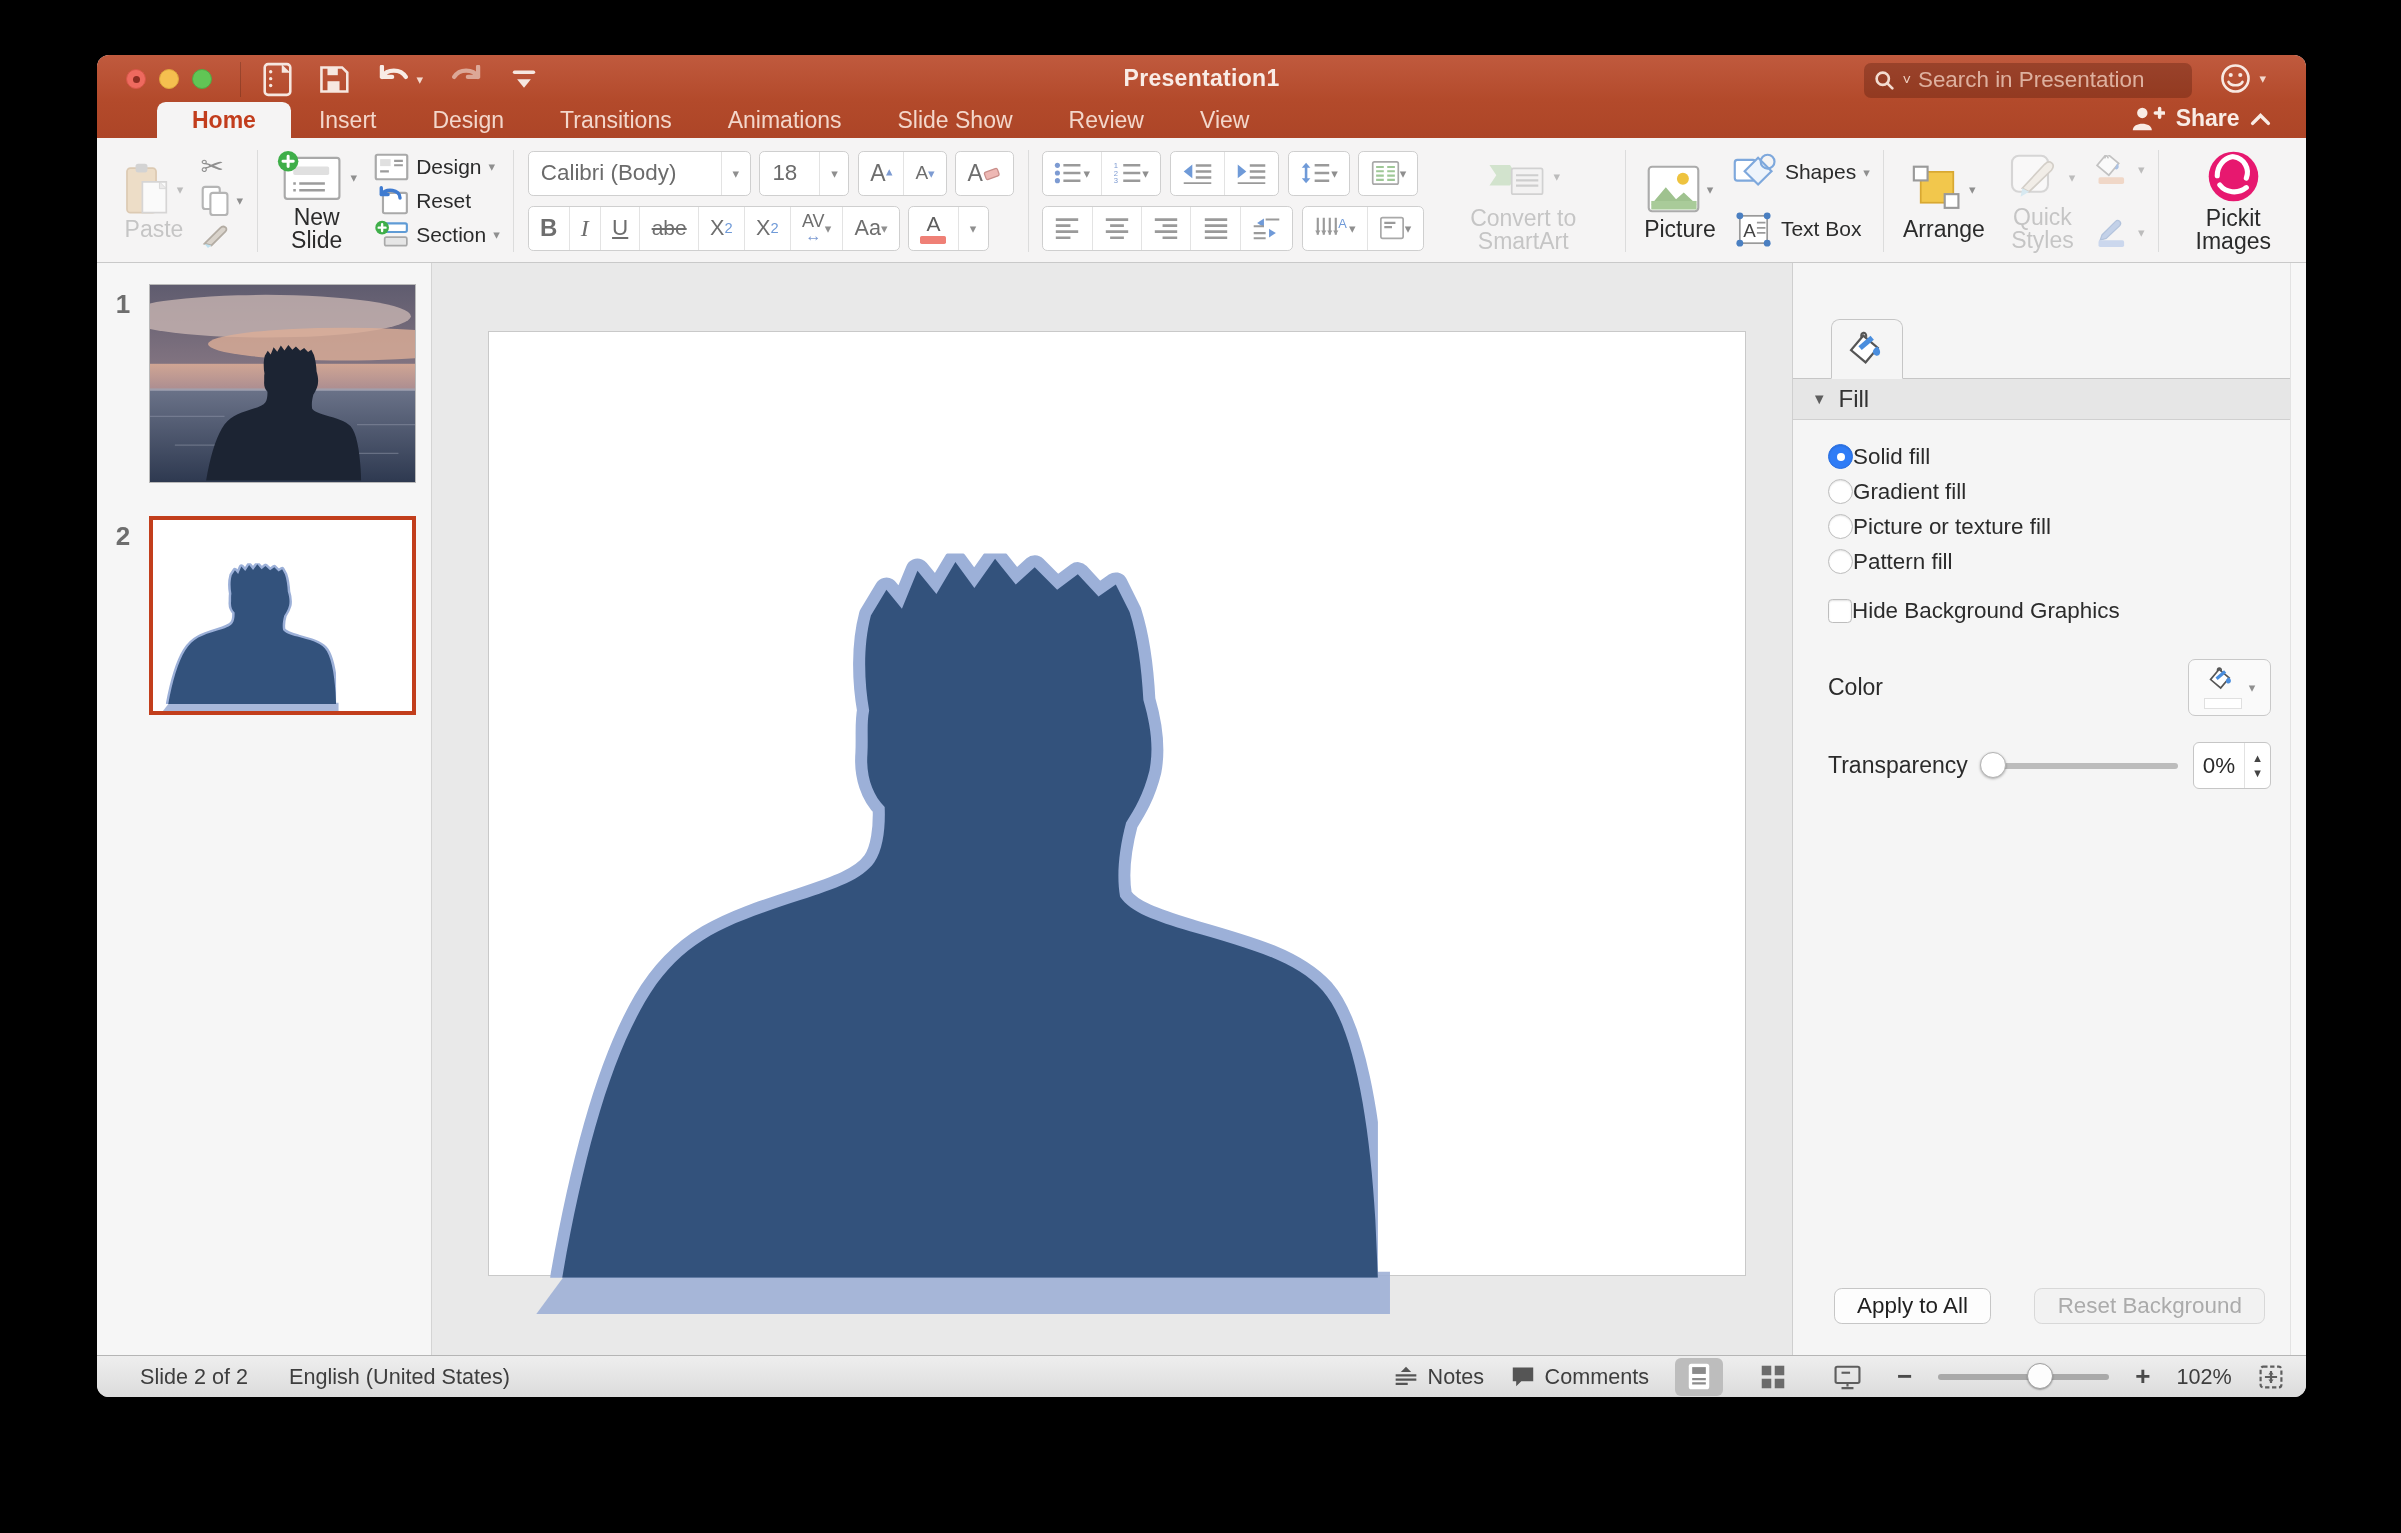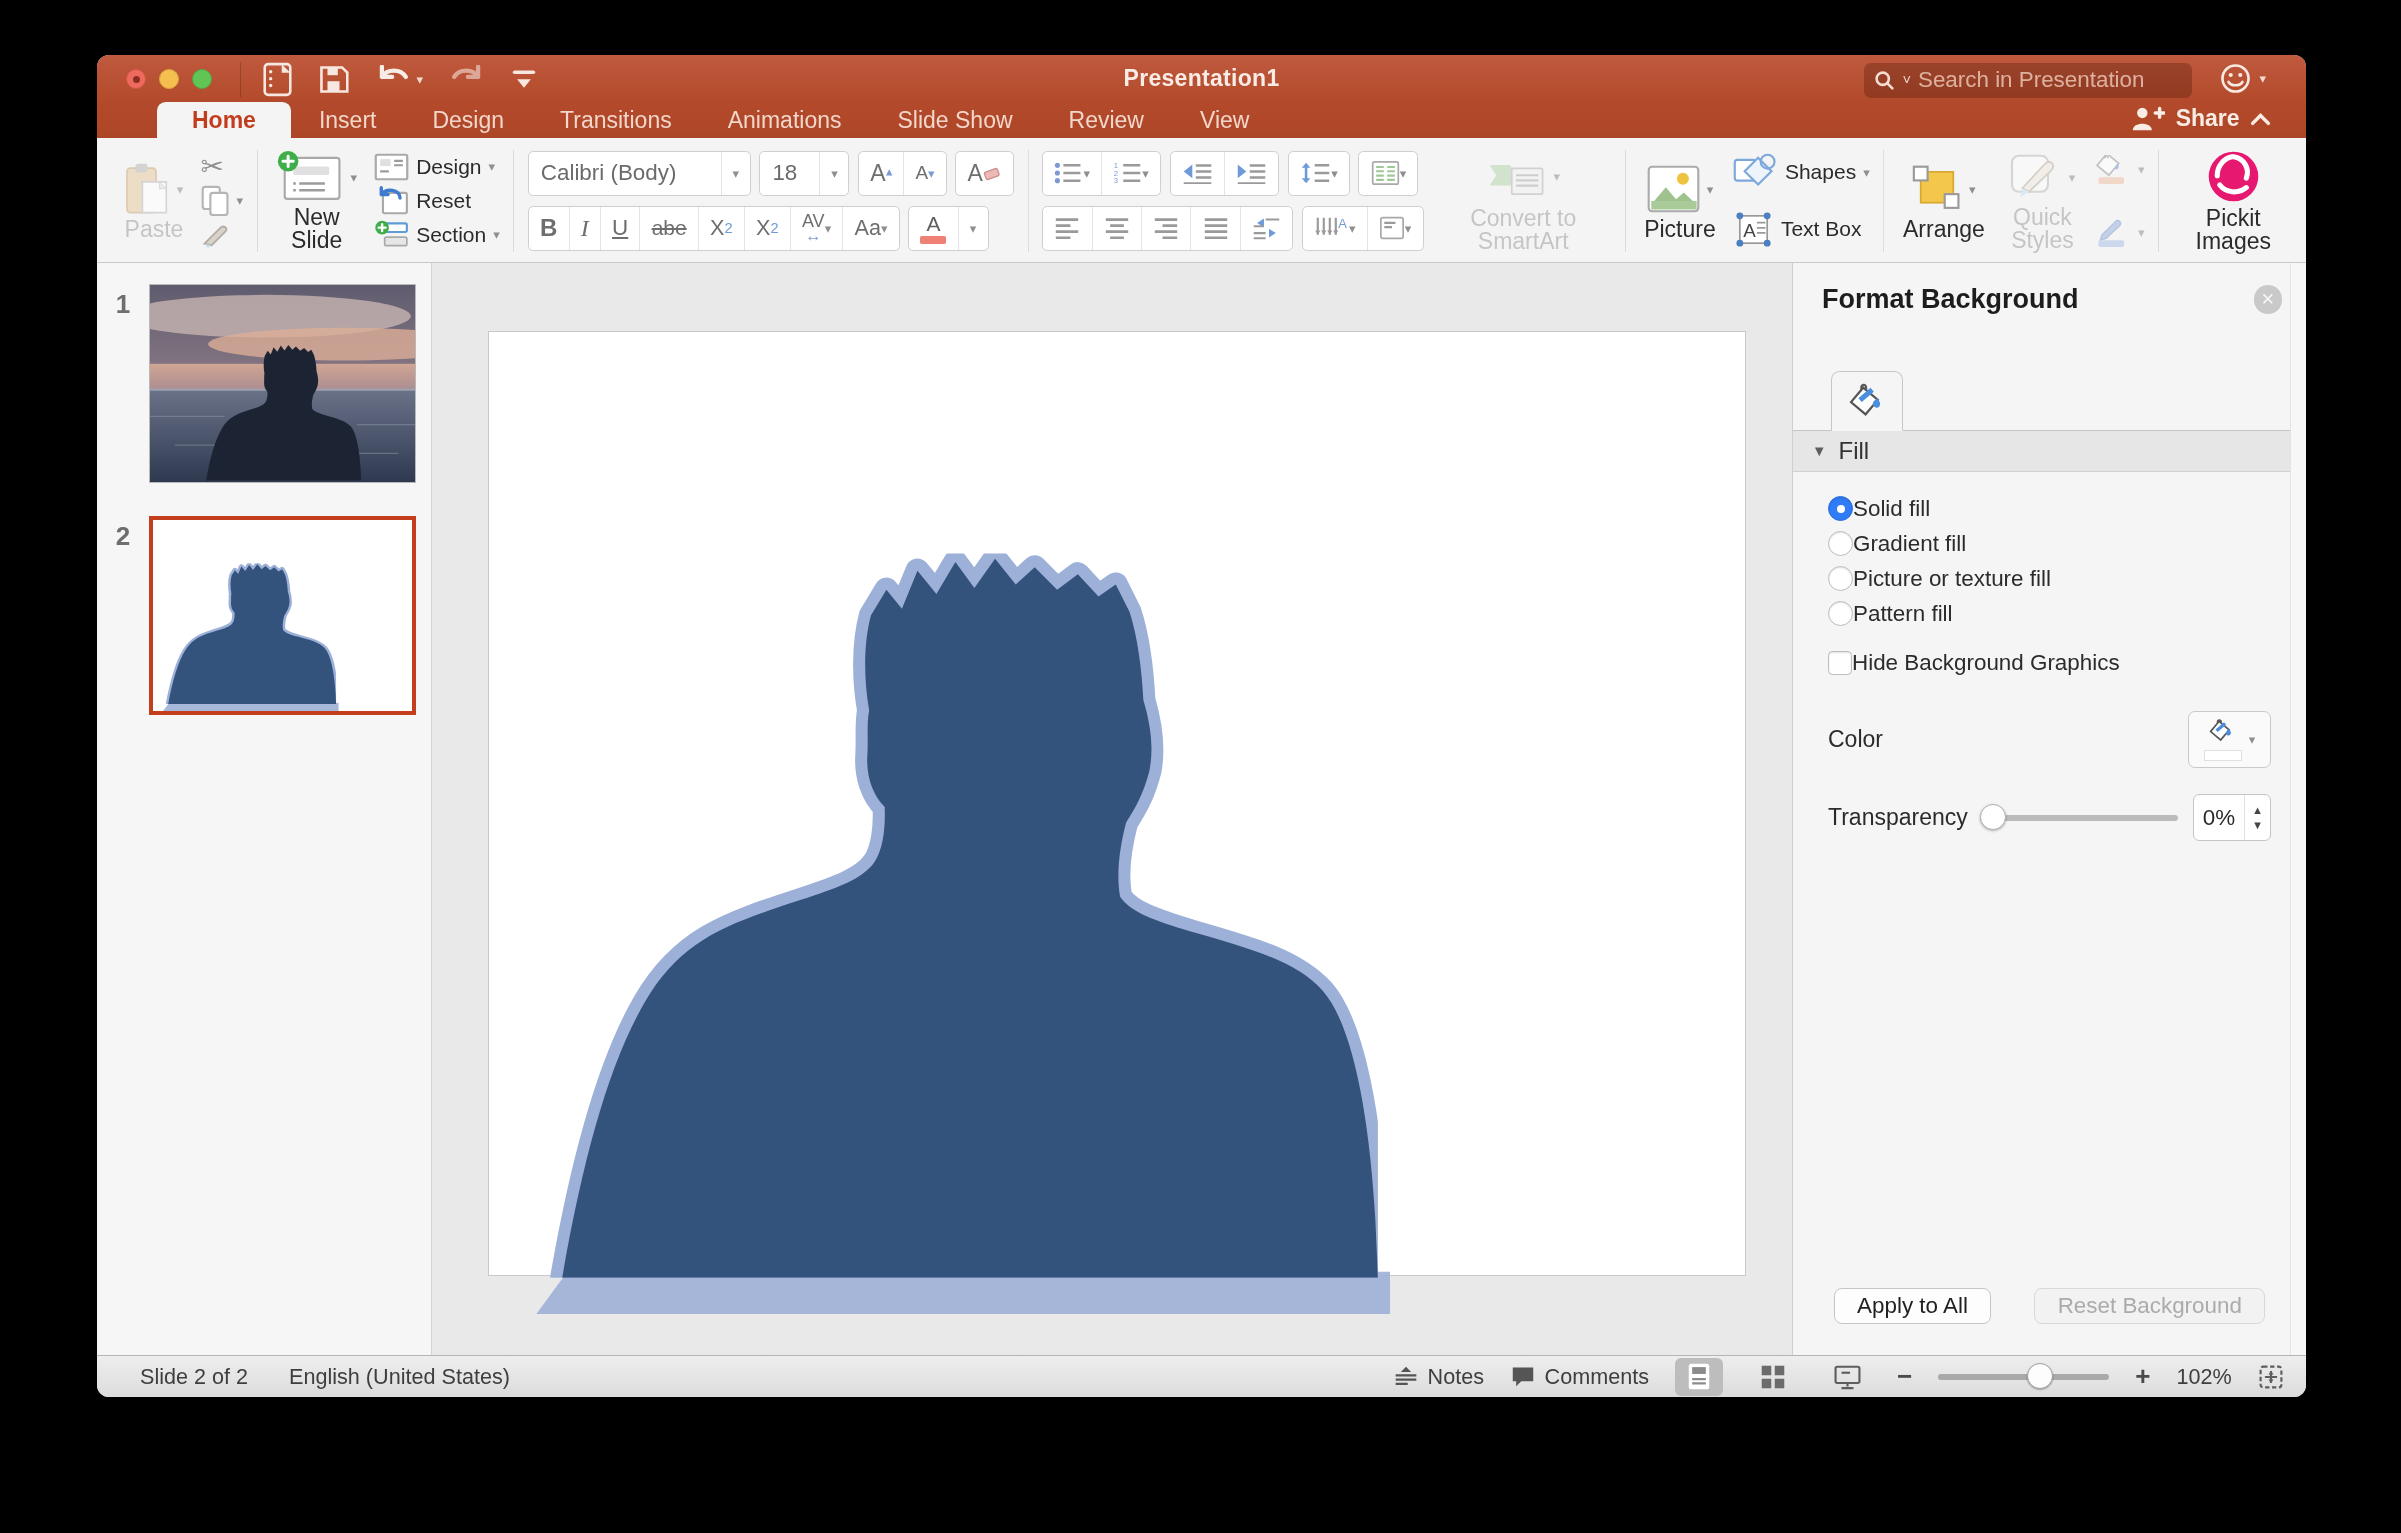--- a/index.html
+++ b/index.html
@@ -646,24 +646,20 @@
       </div>
 
       <div class="canvas">
         <div class="slide"></div>
         <svg class="sil-main" viewBox="0 0 1460 1140">
           <use href="#slide2-art" width="1460" height="1140"></use>
         </svg>
       </div>
 
       <div class="panel">
-        <div class="panel-header">
-          <div class="panel-title">Format Background</div>
-          <div class="close-btn">✕</div>
-        </div>
         <div class="panel-tabs">
           <div class="tab-chip">
             <svg width="38" height="40" viewBox="0 0 44 46">
                 <rect x="8" y="12" width="22" height="22" transform="rotate(40 19 23)" fill="#fff" stroke="#555" stroke-width="2.5"></rect>
                 <path d="M14 22 L28 10" stroke="#4a8ede" stroke-width="6"></path>
                 <path d="M16 10 C13 3 22 2 21 9" fill="none" stroke="#555" stroke-width="2.5"></path>
                 <path d="M34 20 c7 7 1 14 -4 9 c-3 -3 0 -7 4 -9" fill="#4a8ede"></path>
               </svg>
           </div>
         </div>

